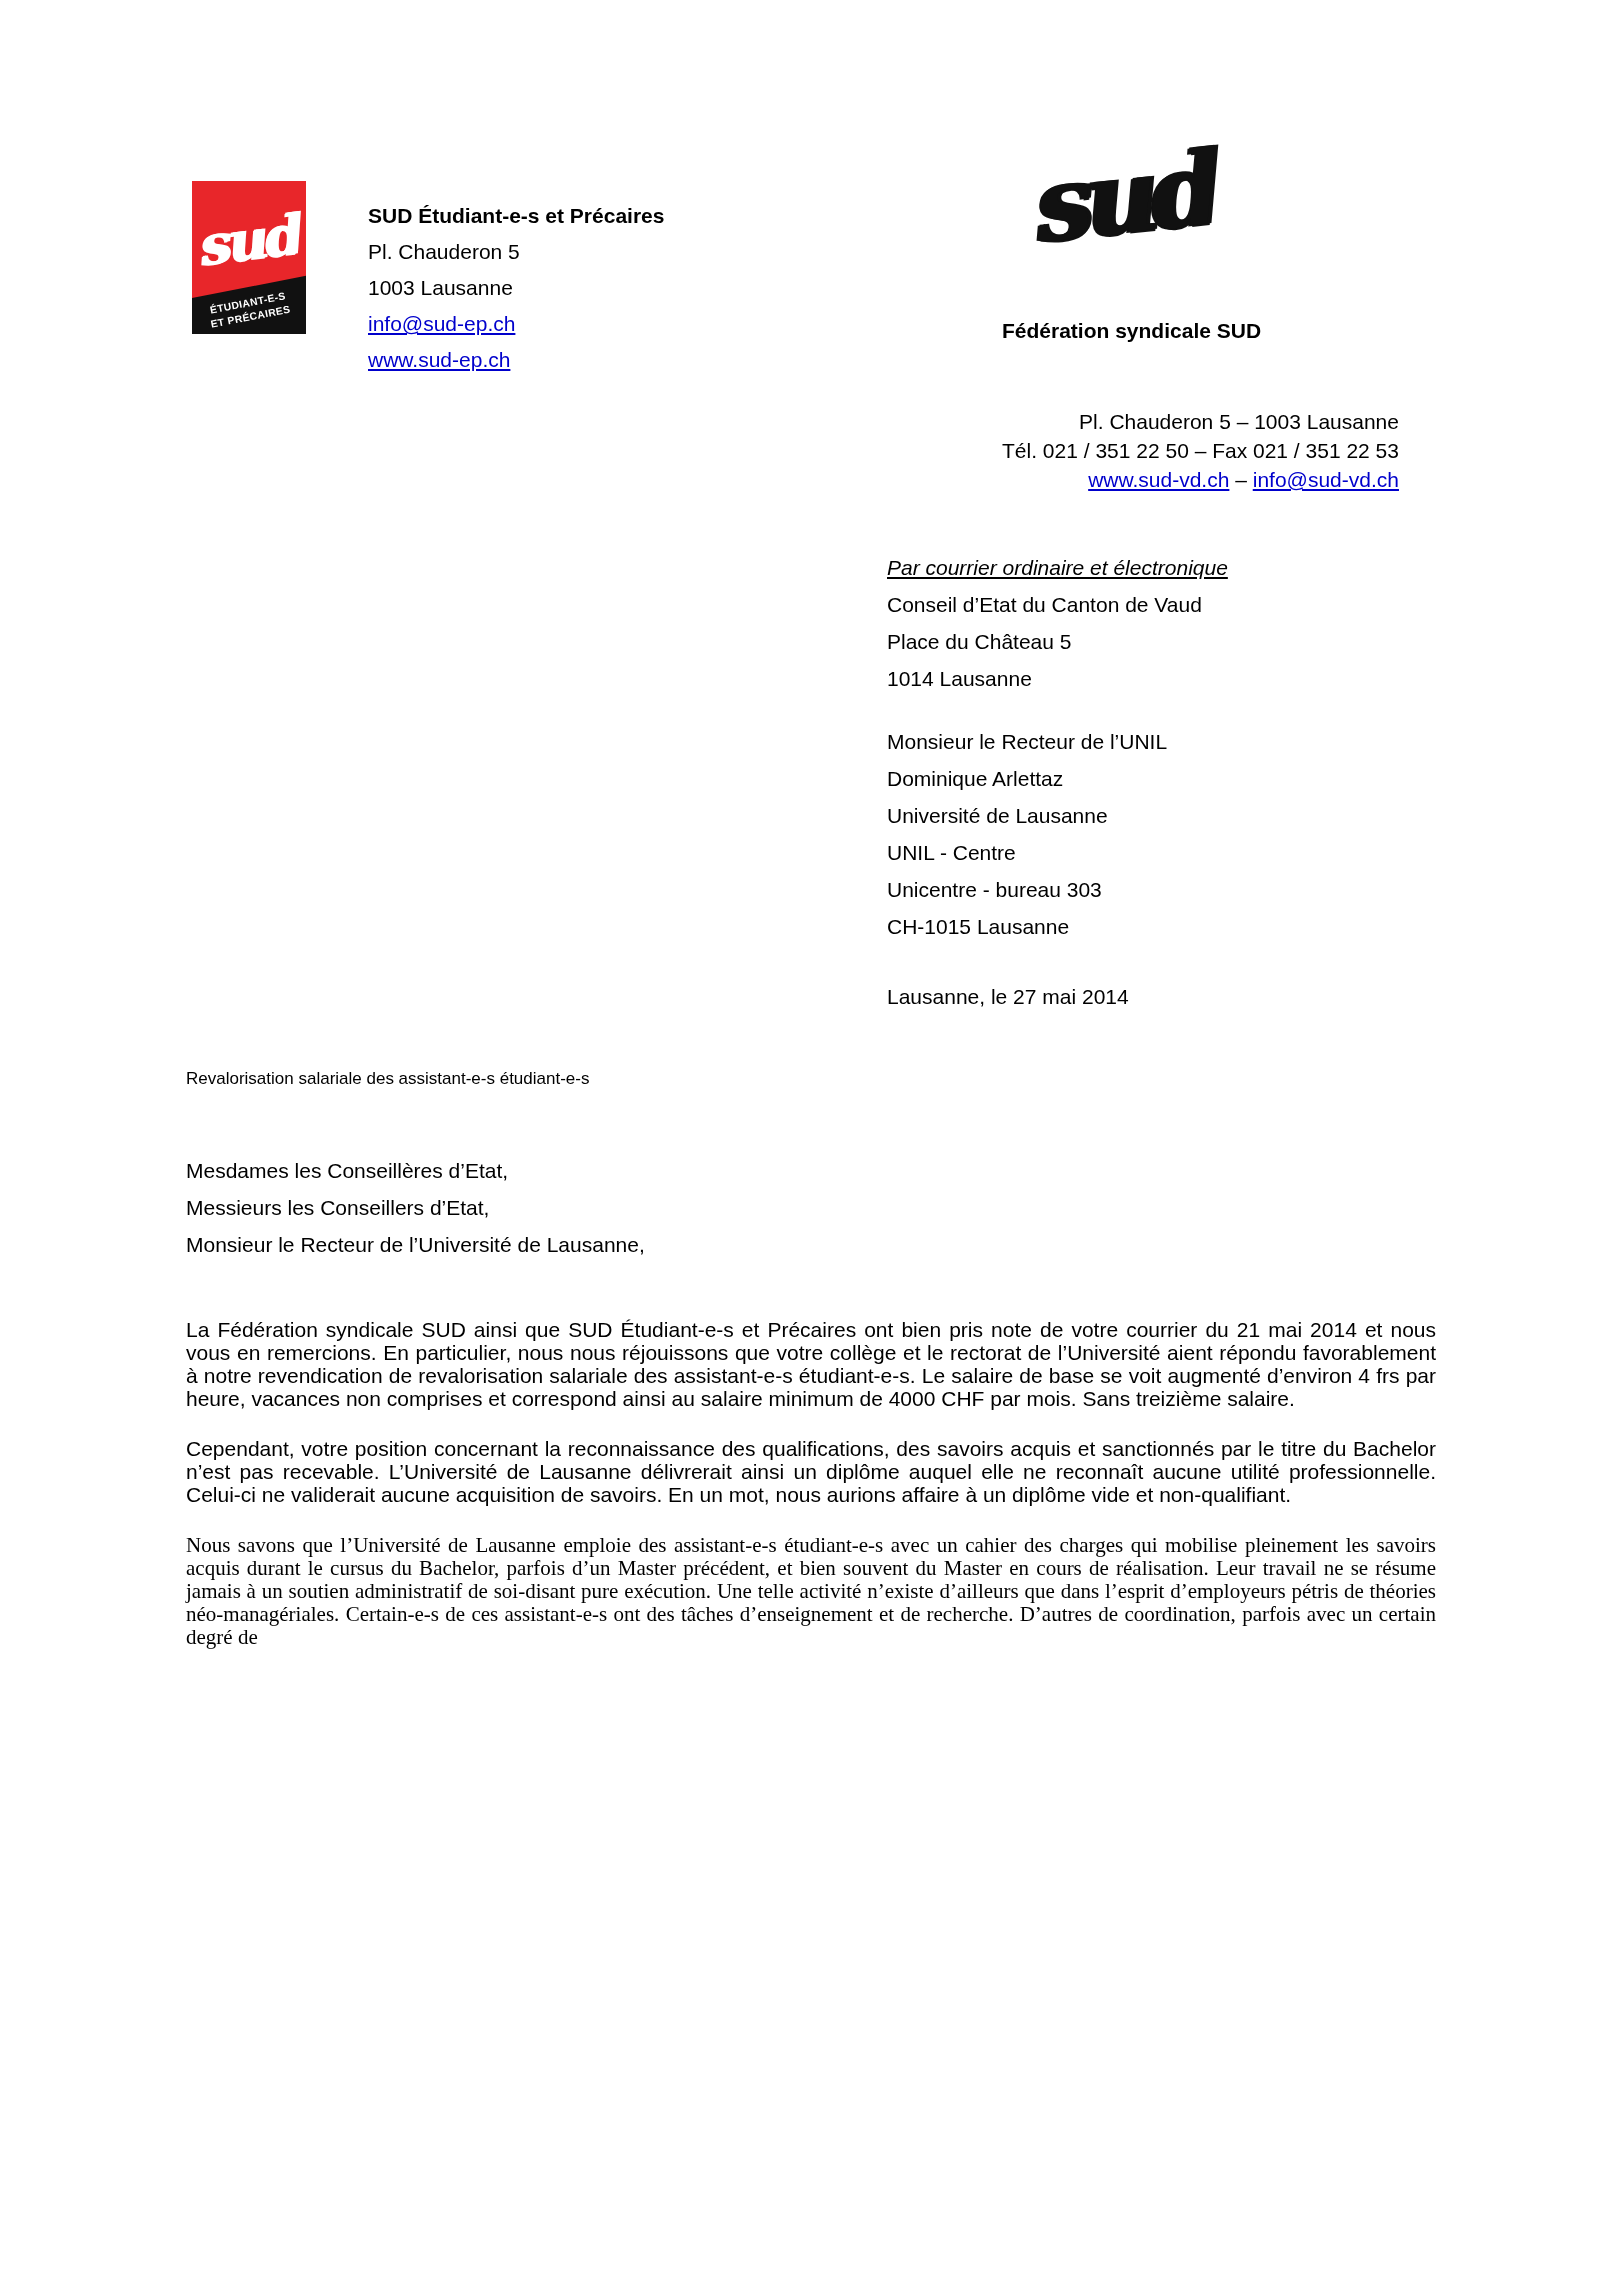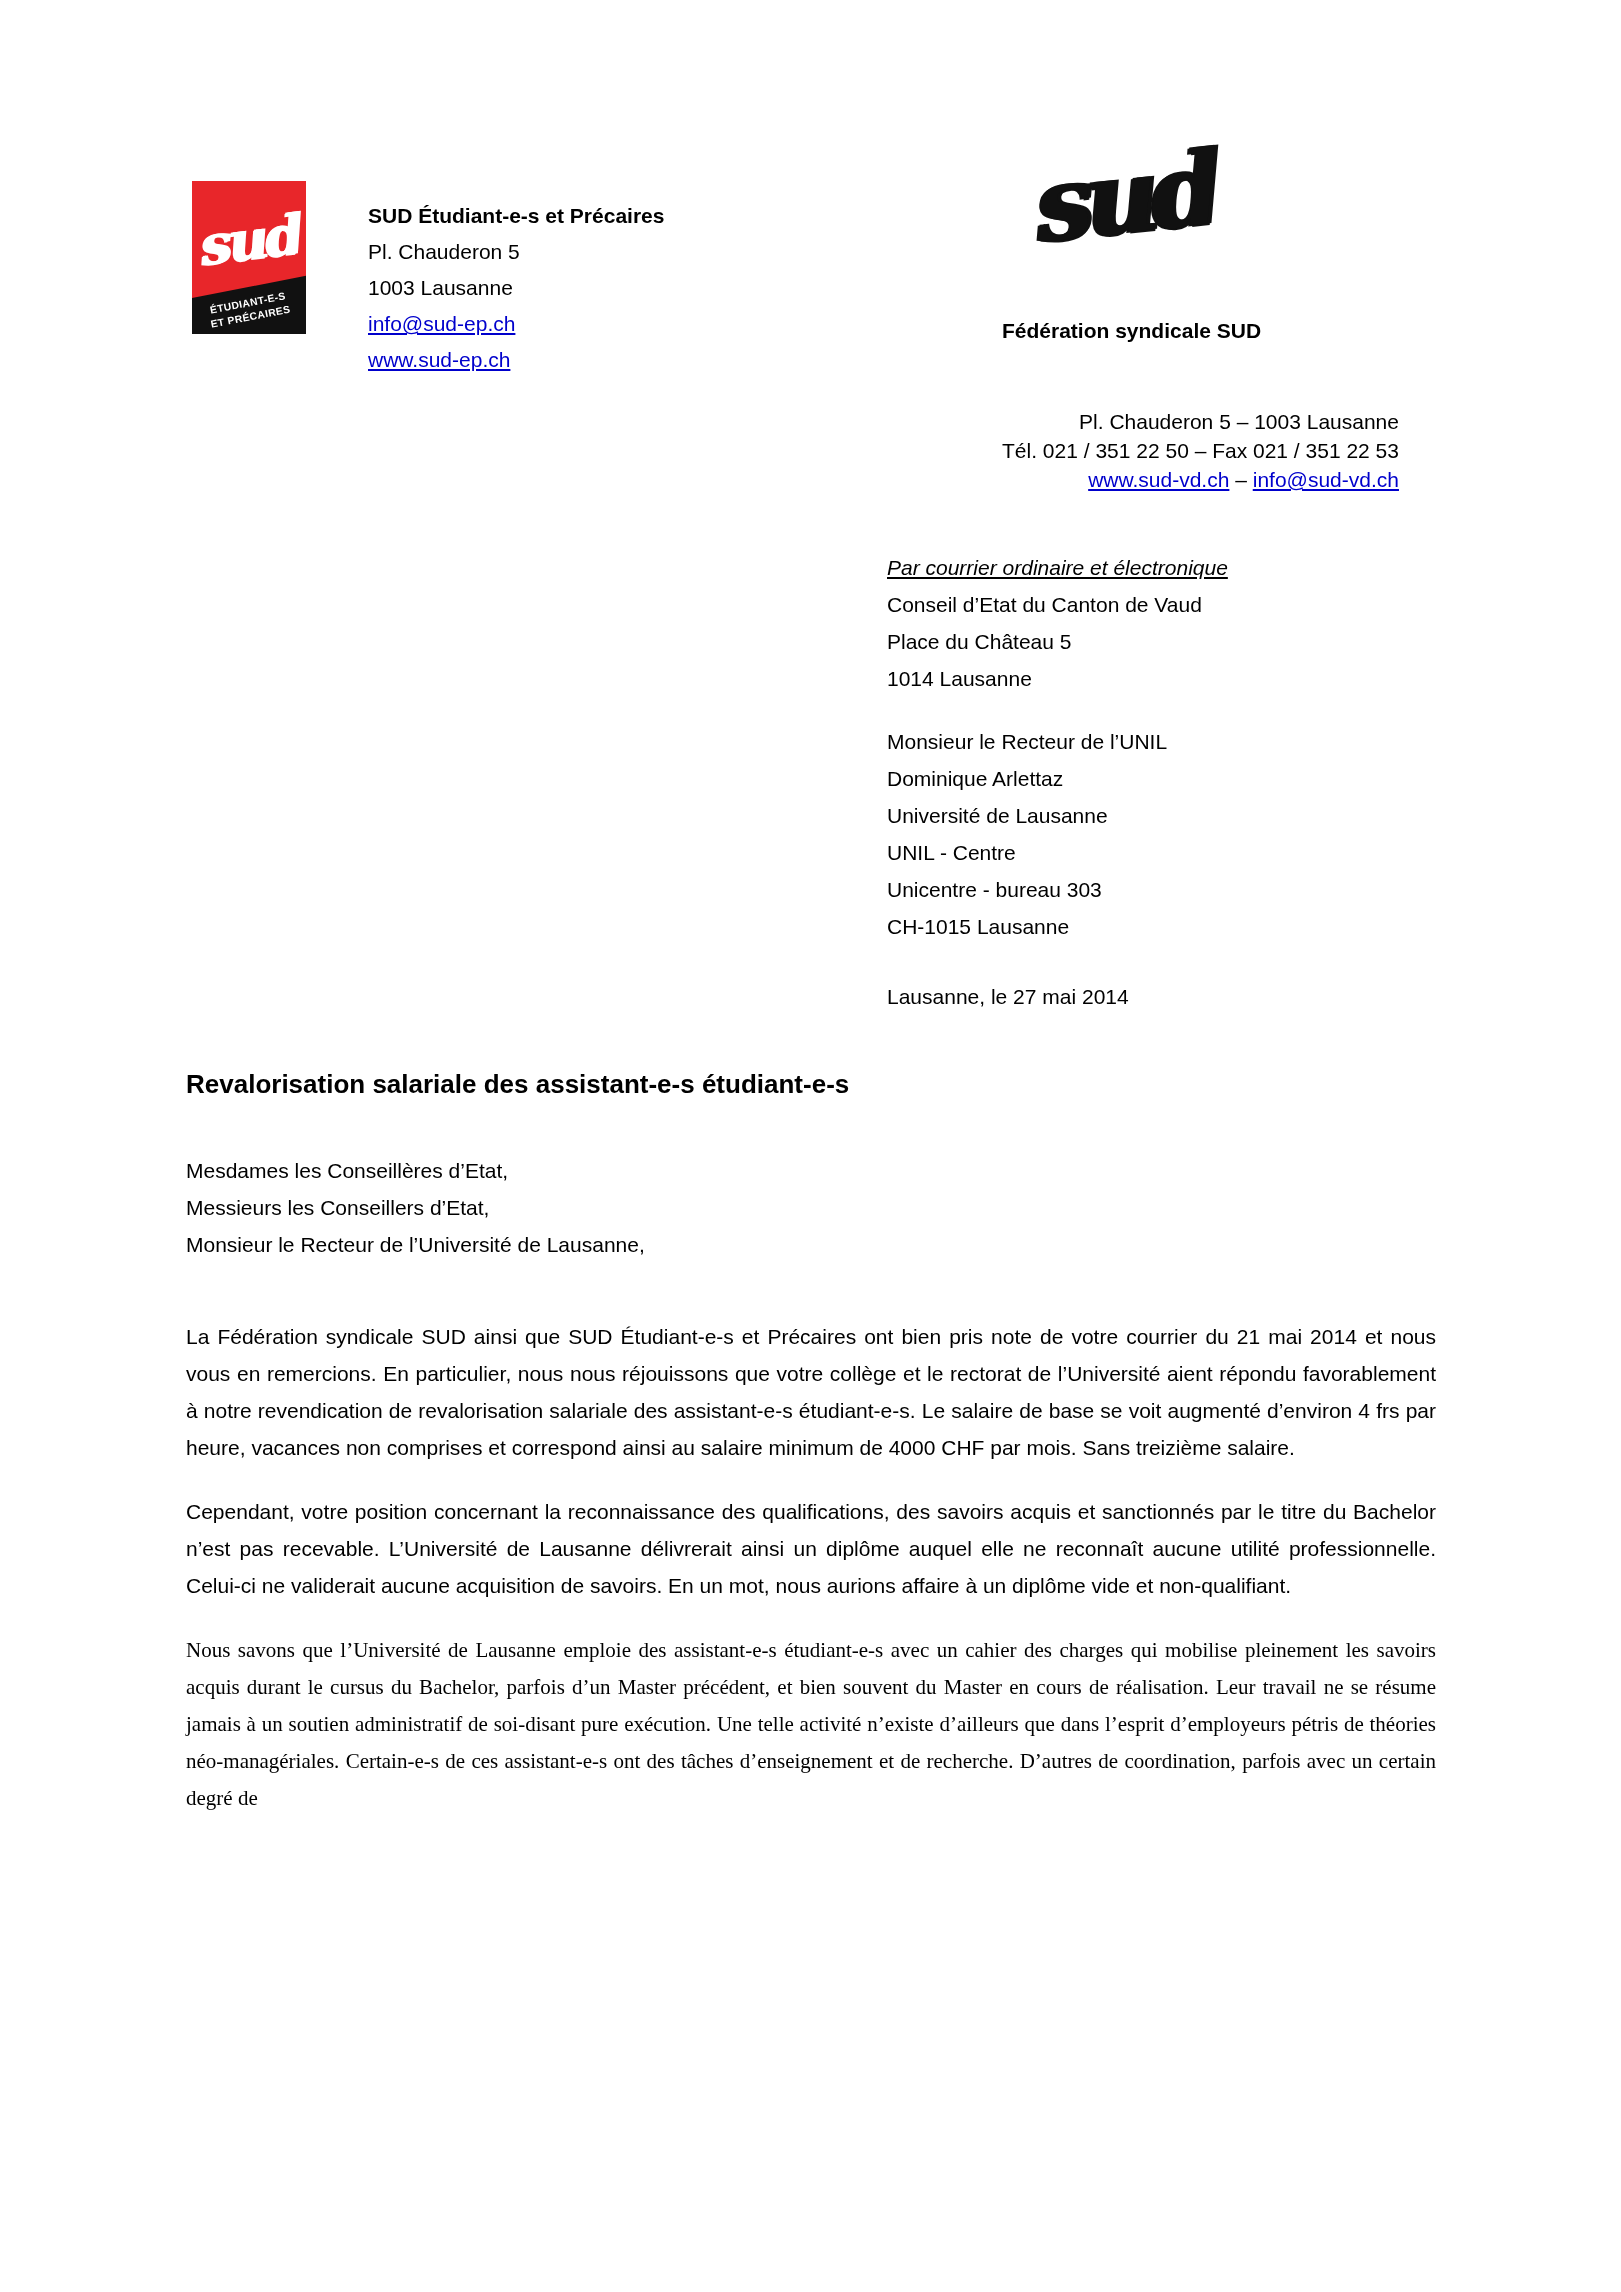--- a/index.html
+++ b/index.html
@@ -152,38 +152,38 @@
     left: 887px;
     top: 985px;
     font-size: 21px;
   }
 
   
   .subject {
     position: absolute;
     left: 186px;
     top: 1069px;
-    font-size: 26px;
-    font-weight: bold;
+    font-size: 17px;
+    font-weight: normal;
   }
   .salutation {
     position: absolute;
     left: 186px;
     top: 1152px;
     width: 882px;
     font-size: 21px;
     line-height: 37px;
   }
   .body-text {
     position: absolute;
     left: 186px;
     top: 1318px;
     width: 1250px;
     font-size: 21px;
-    line-height: 37px;
+    line-height: 23px;
     text-align: justify;
   }
   .body-text p {
     margin: 0 0 27.4px 0;
   }
   .body-text p:last-child {
     margin-bottom: 0;
     font-family: Liberation Serif, serif;
   }
 </style>

